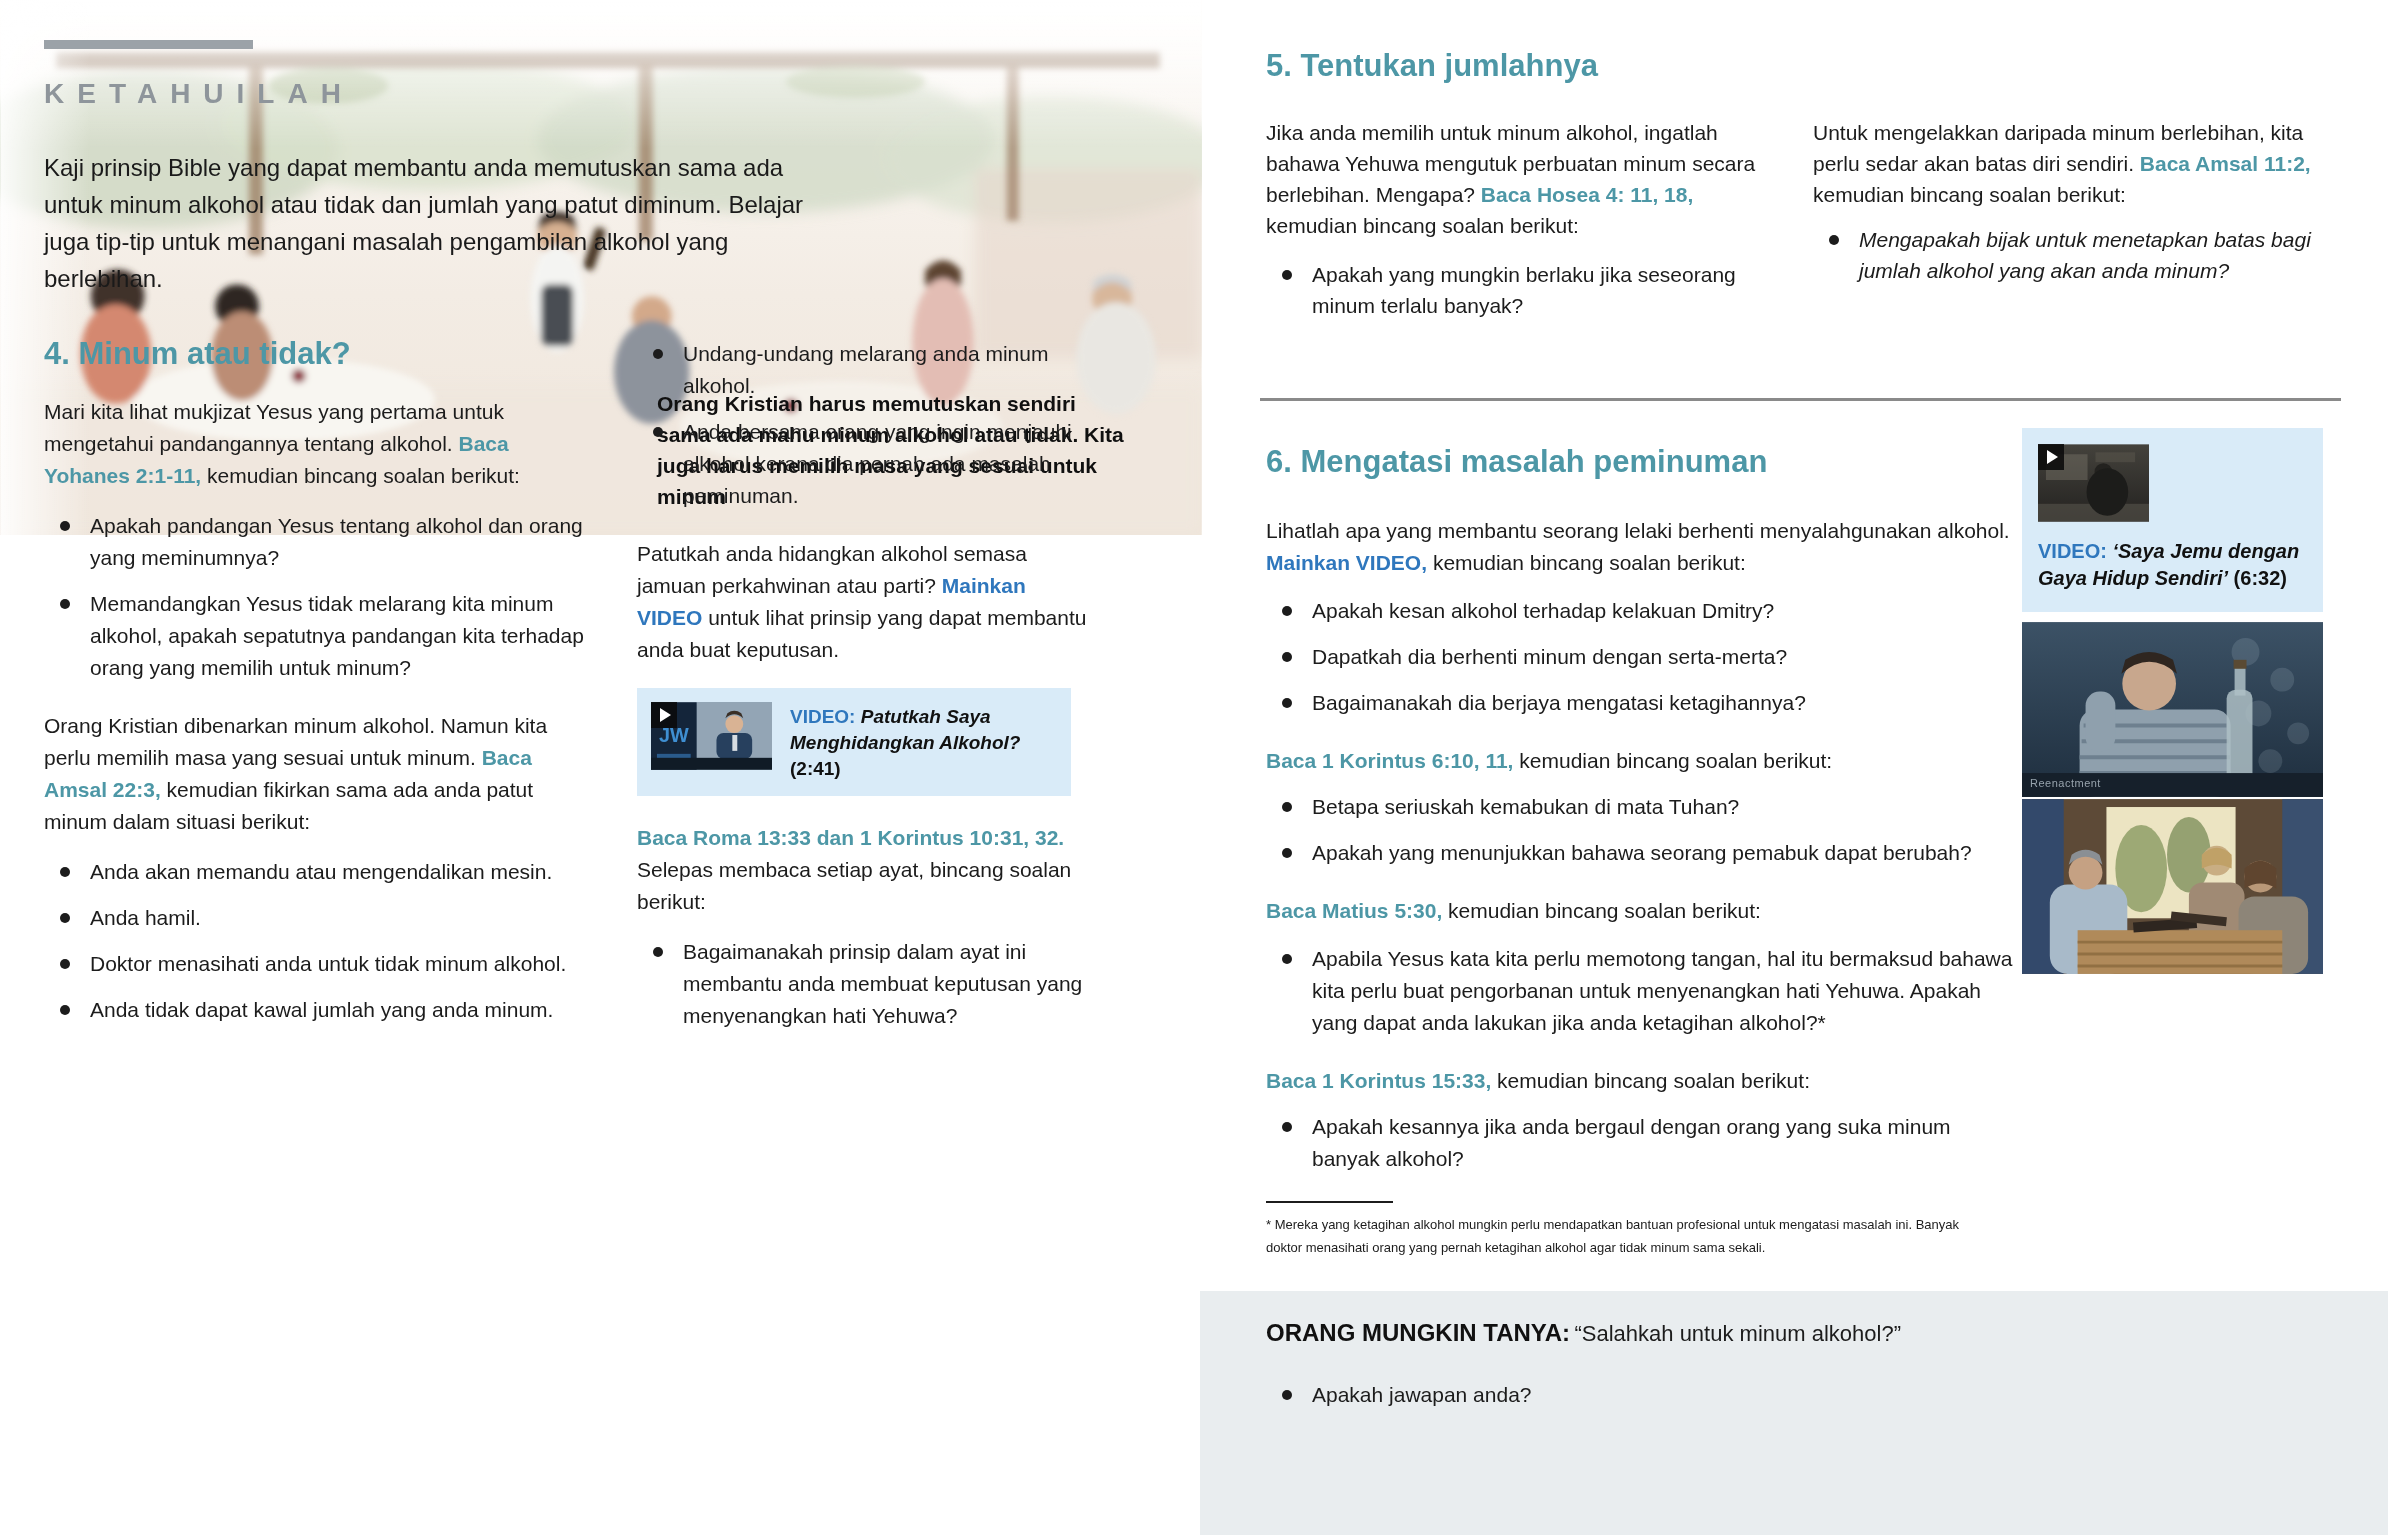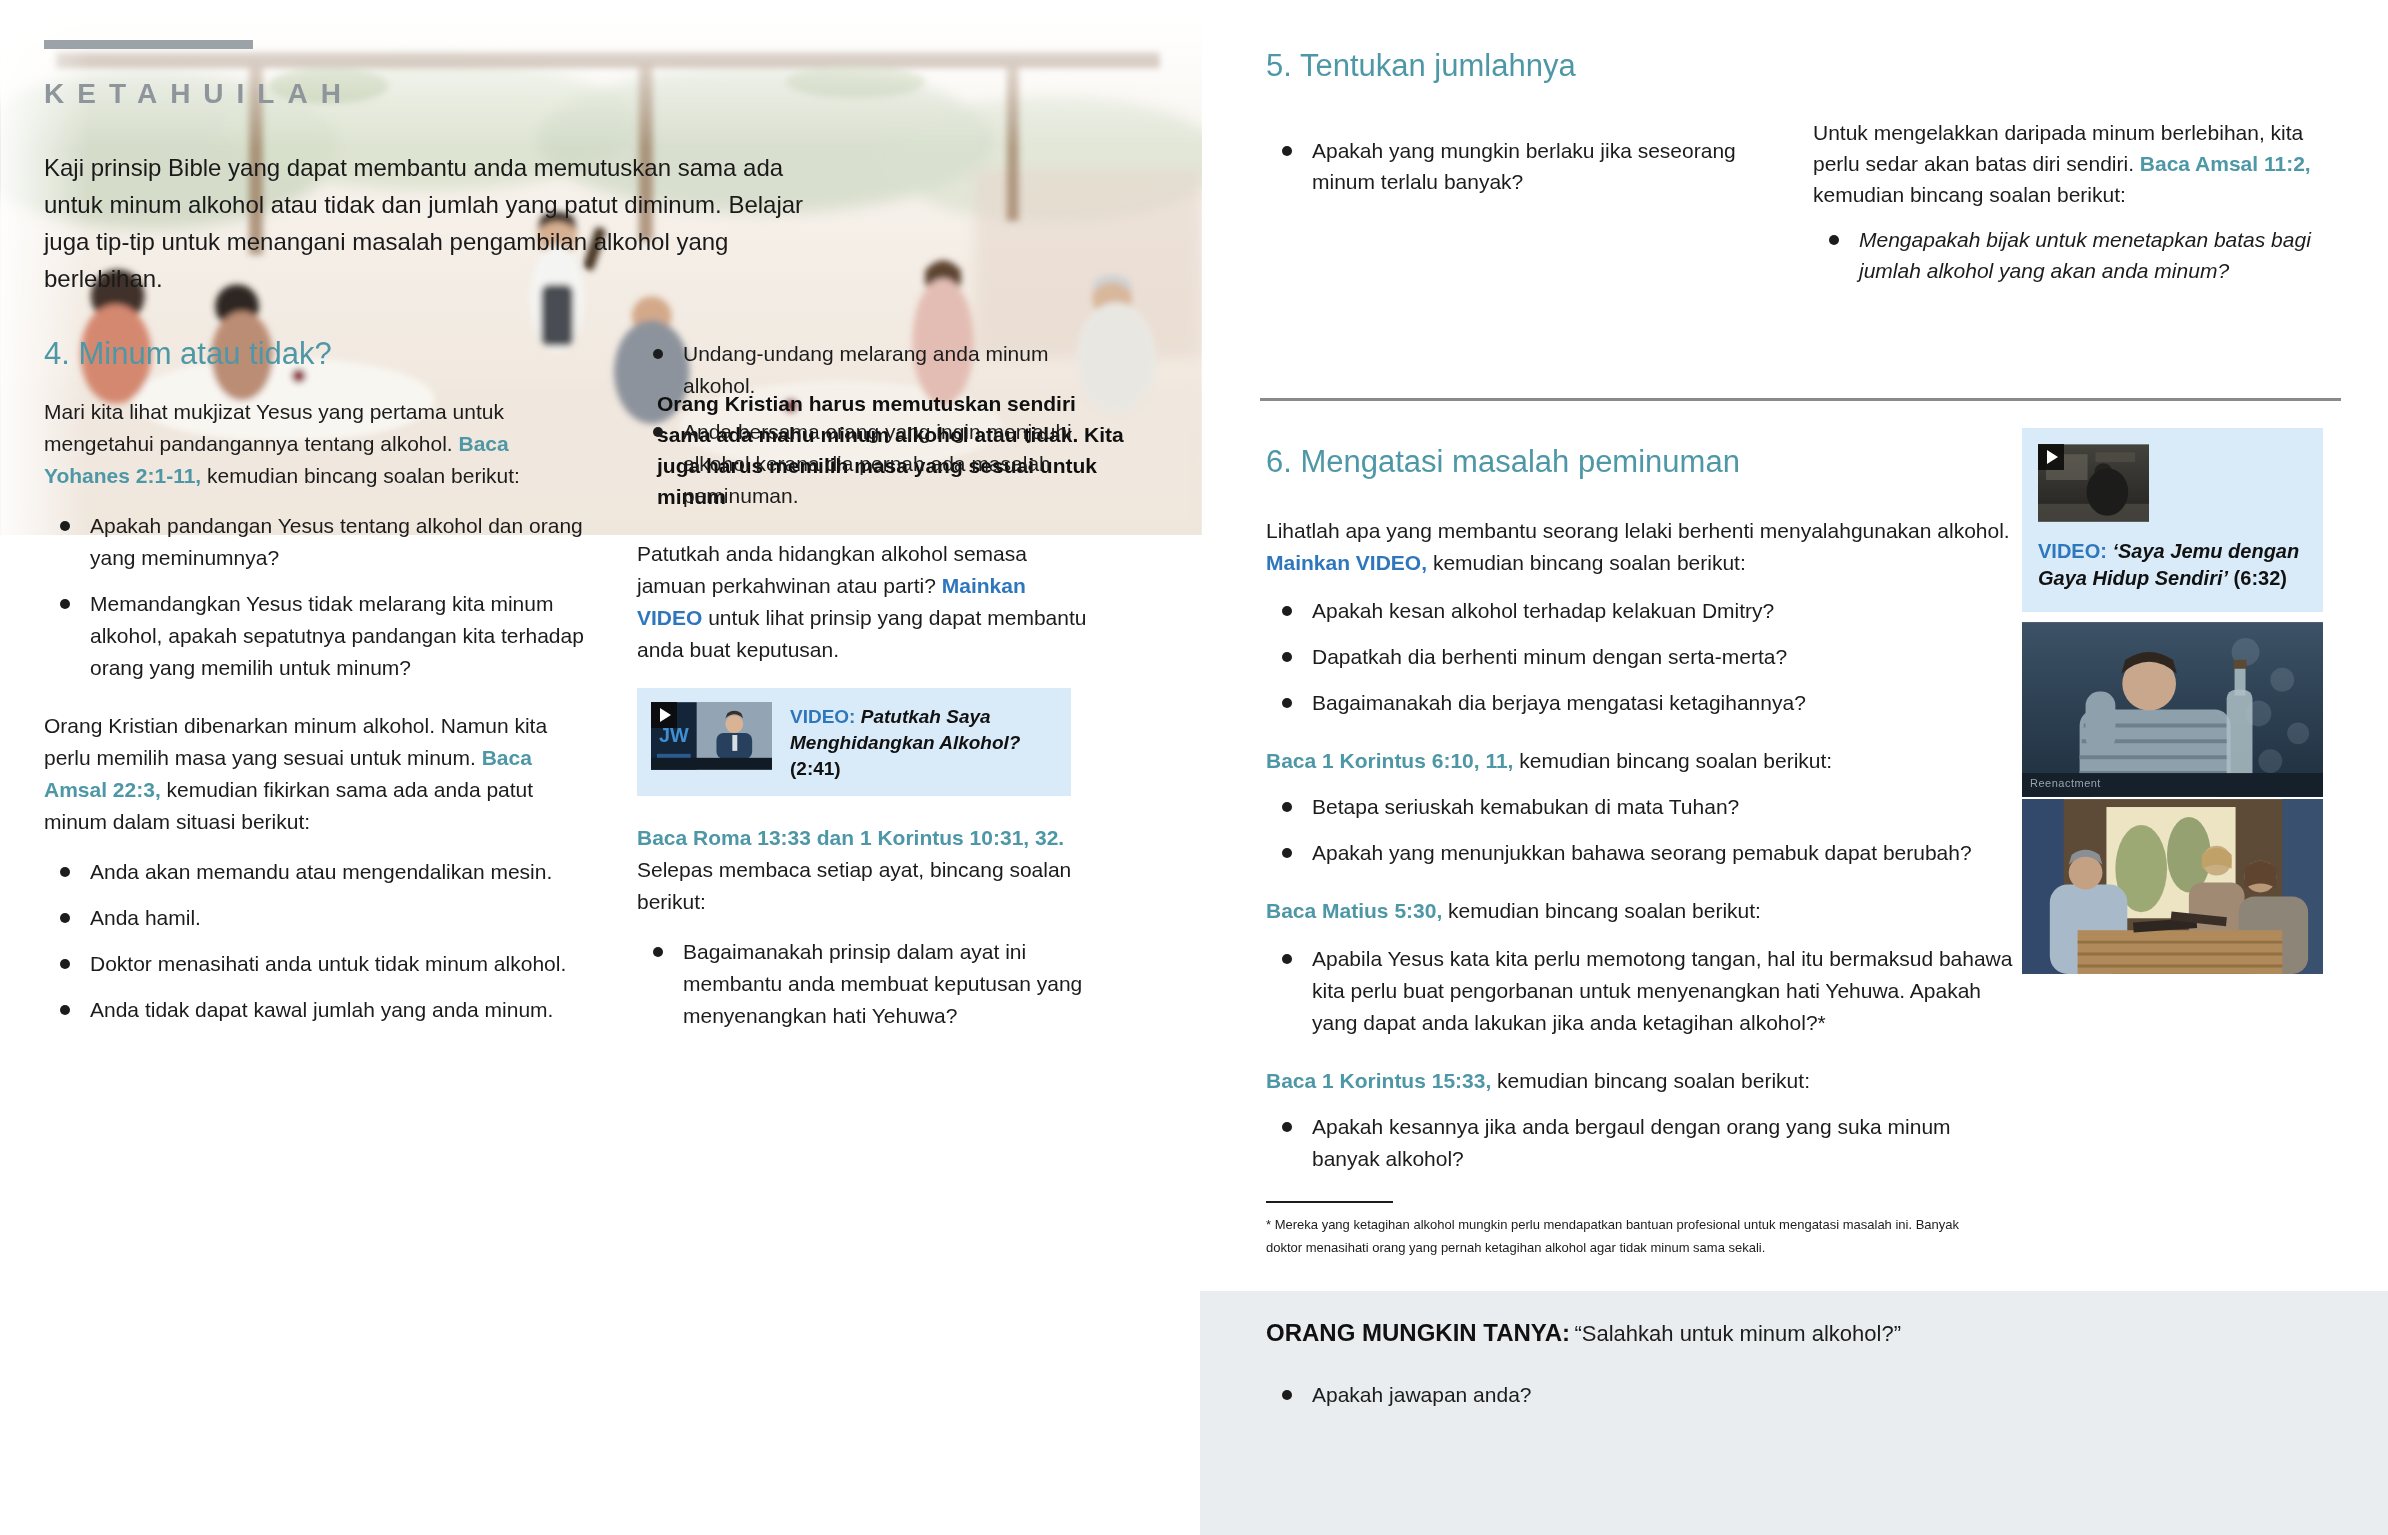--- a/index.html
+++ b/index.html
@@ -4,21 +4,21 @@
 <style>
   html,body{margin:0;padding:0;background:#ffffff;}
   body{font-family:"Liberation Sans", sans-serif;}
   #canvas{position:relative;width:2388px;height:1535px;background:#ffffff;overflow:hidden;}
   .abs{position:absolute;}
   .body-text{font-size:21px;line-height:32px;color:#1c1c1c;}
   .small-cols{font-size:21px;line-height:31px;color:#1c1c1c;}
   .kicker-bar{background:#9ba2a8;}
   .kicker{font-size:28px;font-weight:bold;letter-spacing:13px;color:#8e959b;}
   .intro{font-size:24px;line-height:37px;color:#1a1a1a;}
-  .h-teal{color:#4d97a6;font-size:31px;font-weight:normal;line-height:1.15;}
+  .h-teal{color:#4d97a6;font-size:31px;font-weight:bold;line-height:1.15;}
   .link-teal{color:#4d97a6;font-weight:bold;cursor:pointer;}
   .link-blue{color:#2f77bd;font-weight:bold;cursor:pointer;}
   .bullet{position:relative;padding-left:46px;margin-top:14px;}
   .bullet::before{content:"";position:absolute;left:16px;top:11px;width:10px;height:10px;border-radius:50%;background:#1c1c1c;}
   .mt26{margin-top:26px;}
   .video-card{background:#d9ebf8;display:flex;gap:18px;padding:14px 14px;box-sizing:border-box;}
   .video-card .thumb{position:relative;flex:0 0 auto;}
   .video-text{font-size:19px;line-height:26px;font-weight:bold;color:#111;padding-top:2px;}
   .video-text .vt-label{color:#2f77bd;font-style:normal;}
   .video-text .vt-title{font-style:italic;}
@@ -180,20 +180,23 @@
       <span class="link-teal">Baca Roma 13:33 dan 1 Korintus 10:31, 32.</span><span> Selepas membaca setiap ayat, bincang soalan berikut:</span>
     </div>
     <div style="margin-top:18px;">
       <div class="bullet">Bagaimanakah prinsip dalam ayat ini membantu anda membuat keputusan yang menyenangkan hati Yehuwa?</div>
     </div>
   </div>
 
   <div class="abs h-teal" style="left:1266px;top:48px;z-index:2;">5. Tentukan jumlahnya</div>
 
   <div class="abs small-cols" style="left:1266px;top:117px;width:509px;z-index:2;">
+    <div>
+      <span>Jika anda memilih untuk minum alkohol, ingatlah bahawa Yehuwa mengutuk perbuatan minum secara berlebihan. Mengapa? </span><span class="link-teal">Baca Hosea 4: 11, 18,</span><span> kemudian bincang soalan berikut:</span>
+    </div>
     <div style="margin-top:18px;">
       <div class="bullet">Apakah yang mungkin berlaku jika seseorang minum terlalu banyak?</div>
     </div>
   </div>
 
   <div class="abs small-cols" style="left:1813px;top:117px;width:527px;z-index:2;">
     <div>
       <span>Untuk mengelakkan daripada minum berlebihan, kita perlu sedar akan batas diri sendiri. </span><span class="link-teal">Baca Amsal 11:2,</span><span> kemudian bincang soalan berikut:</span>
     </div>
     <div style="margin-top:6px;font-style:italic;">

